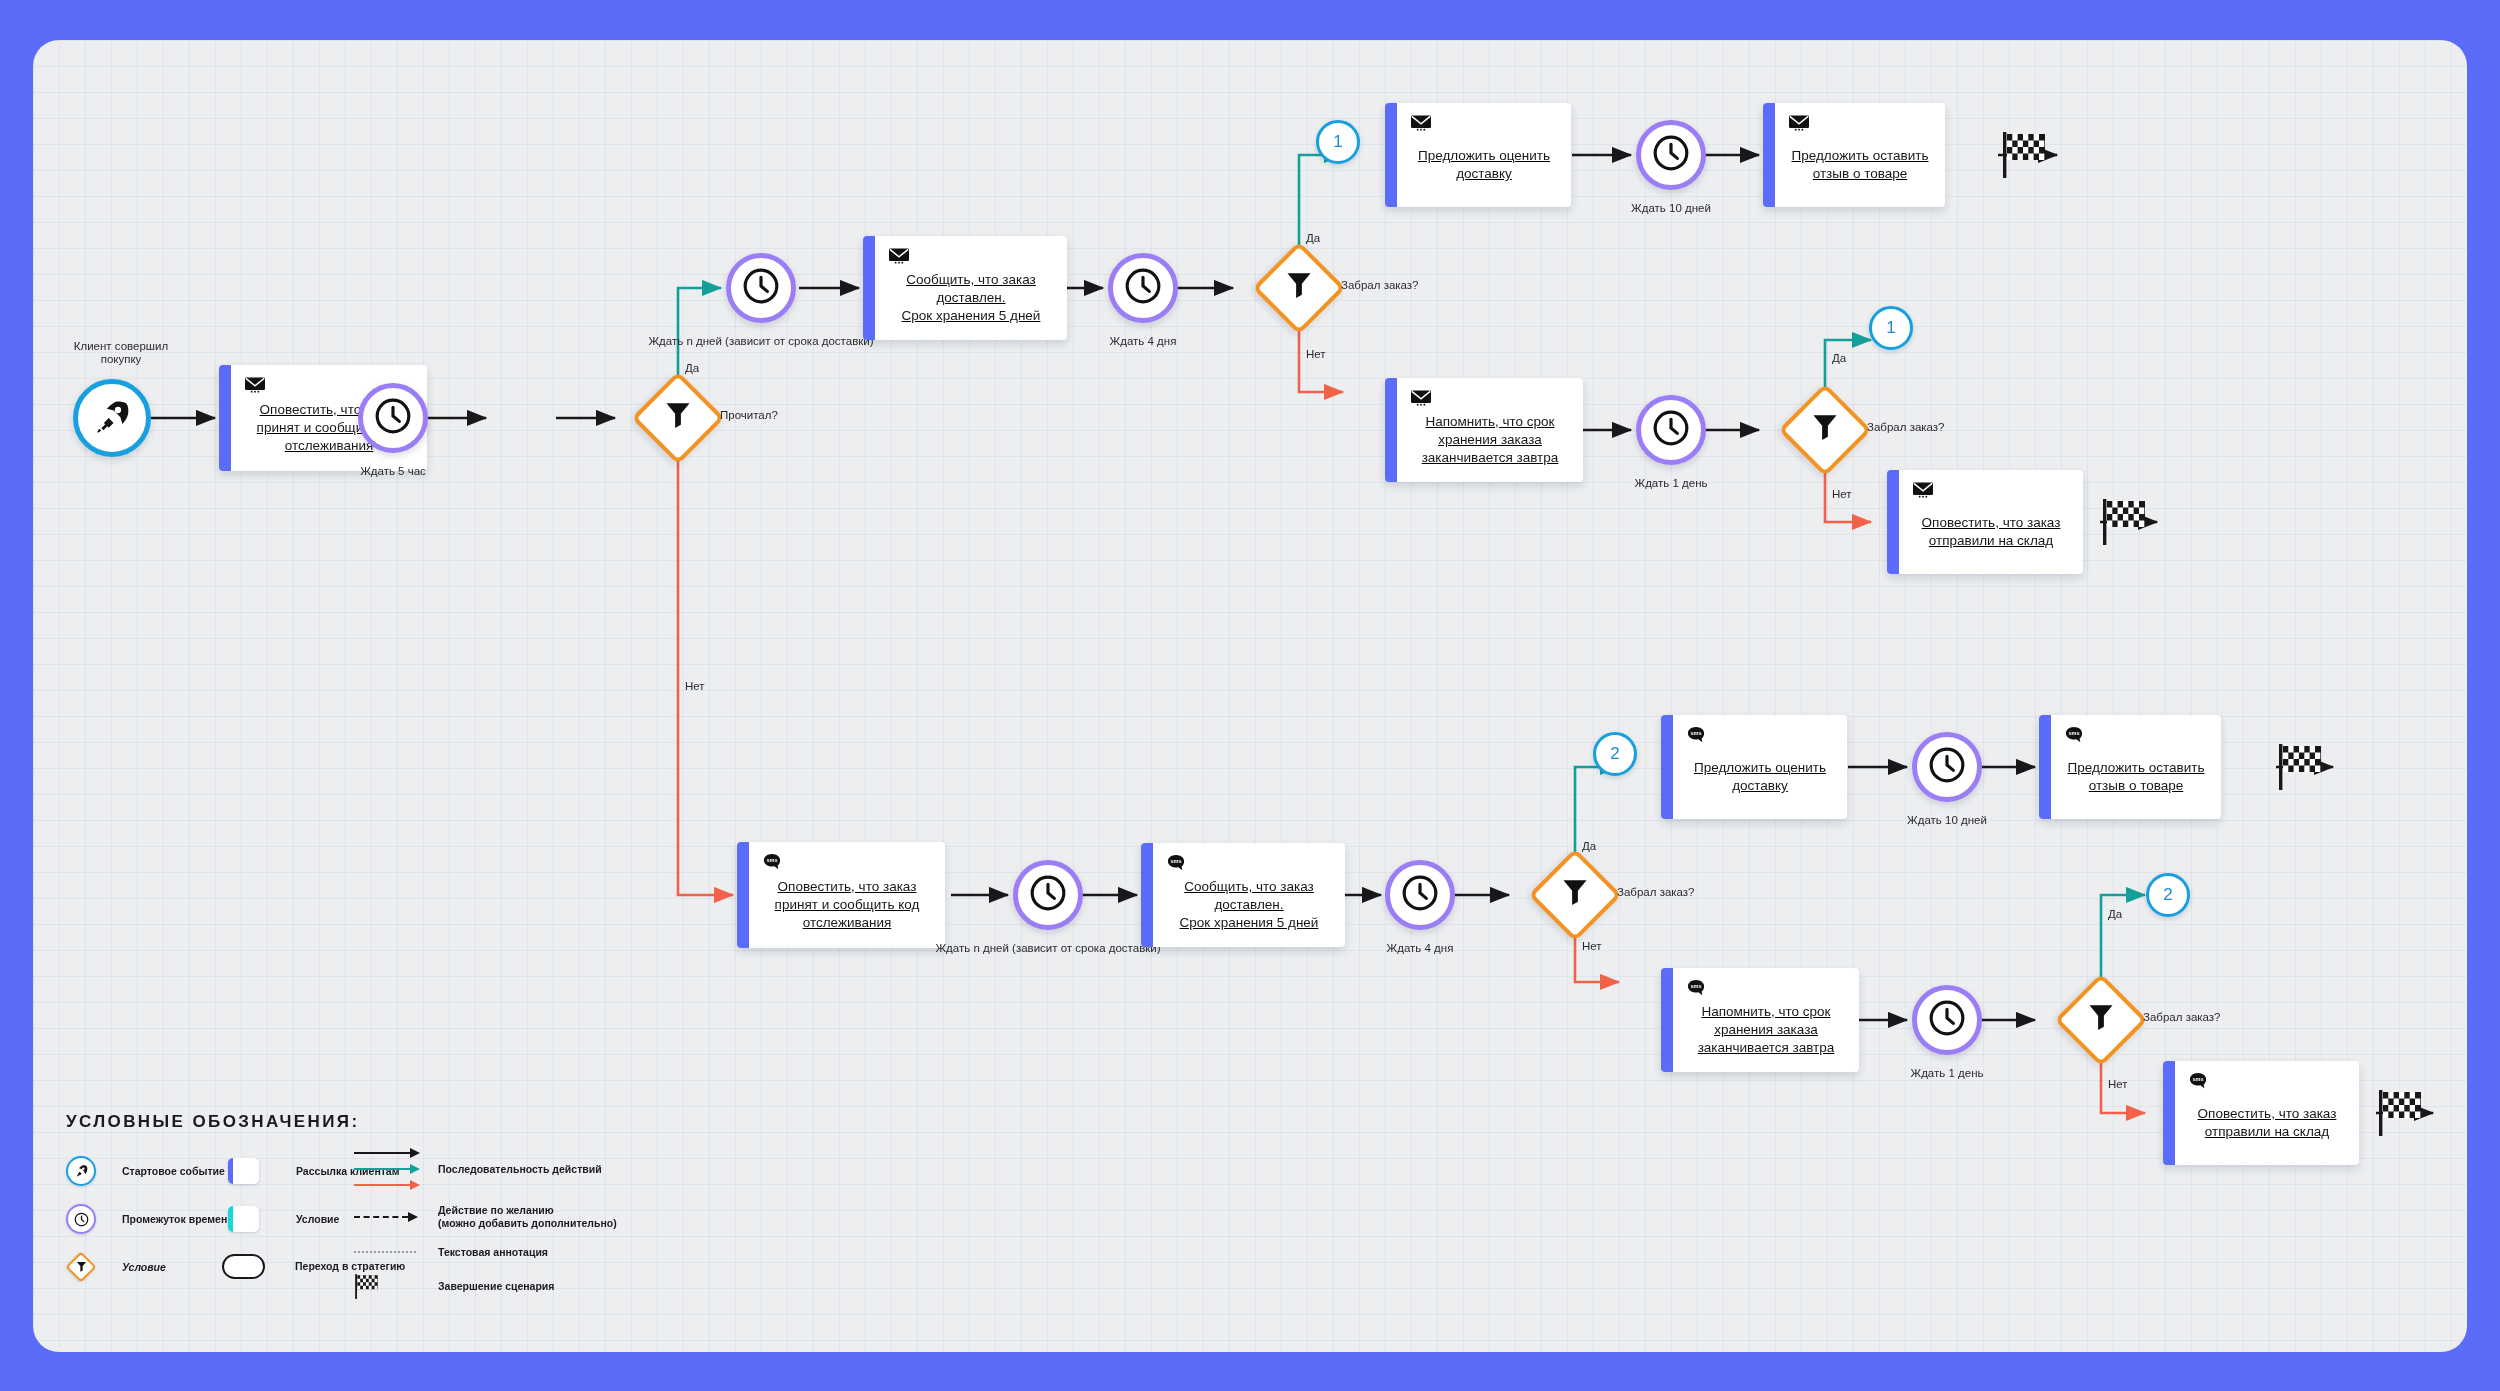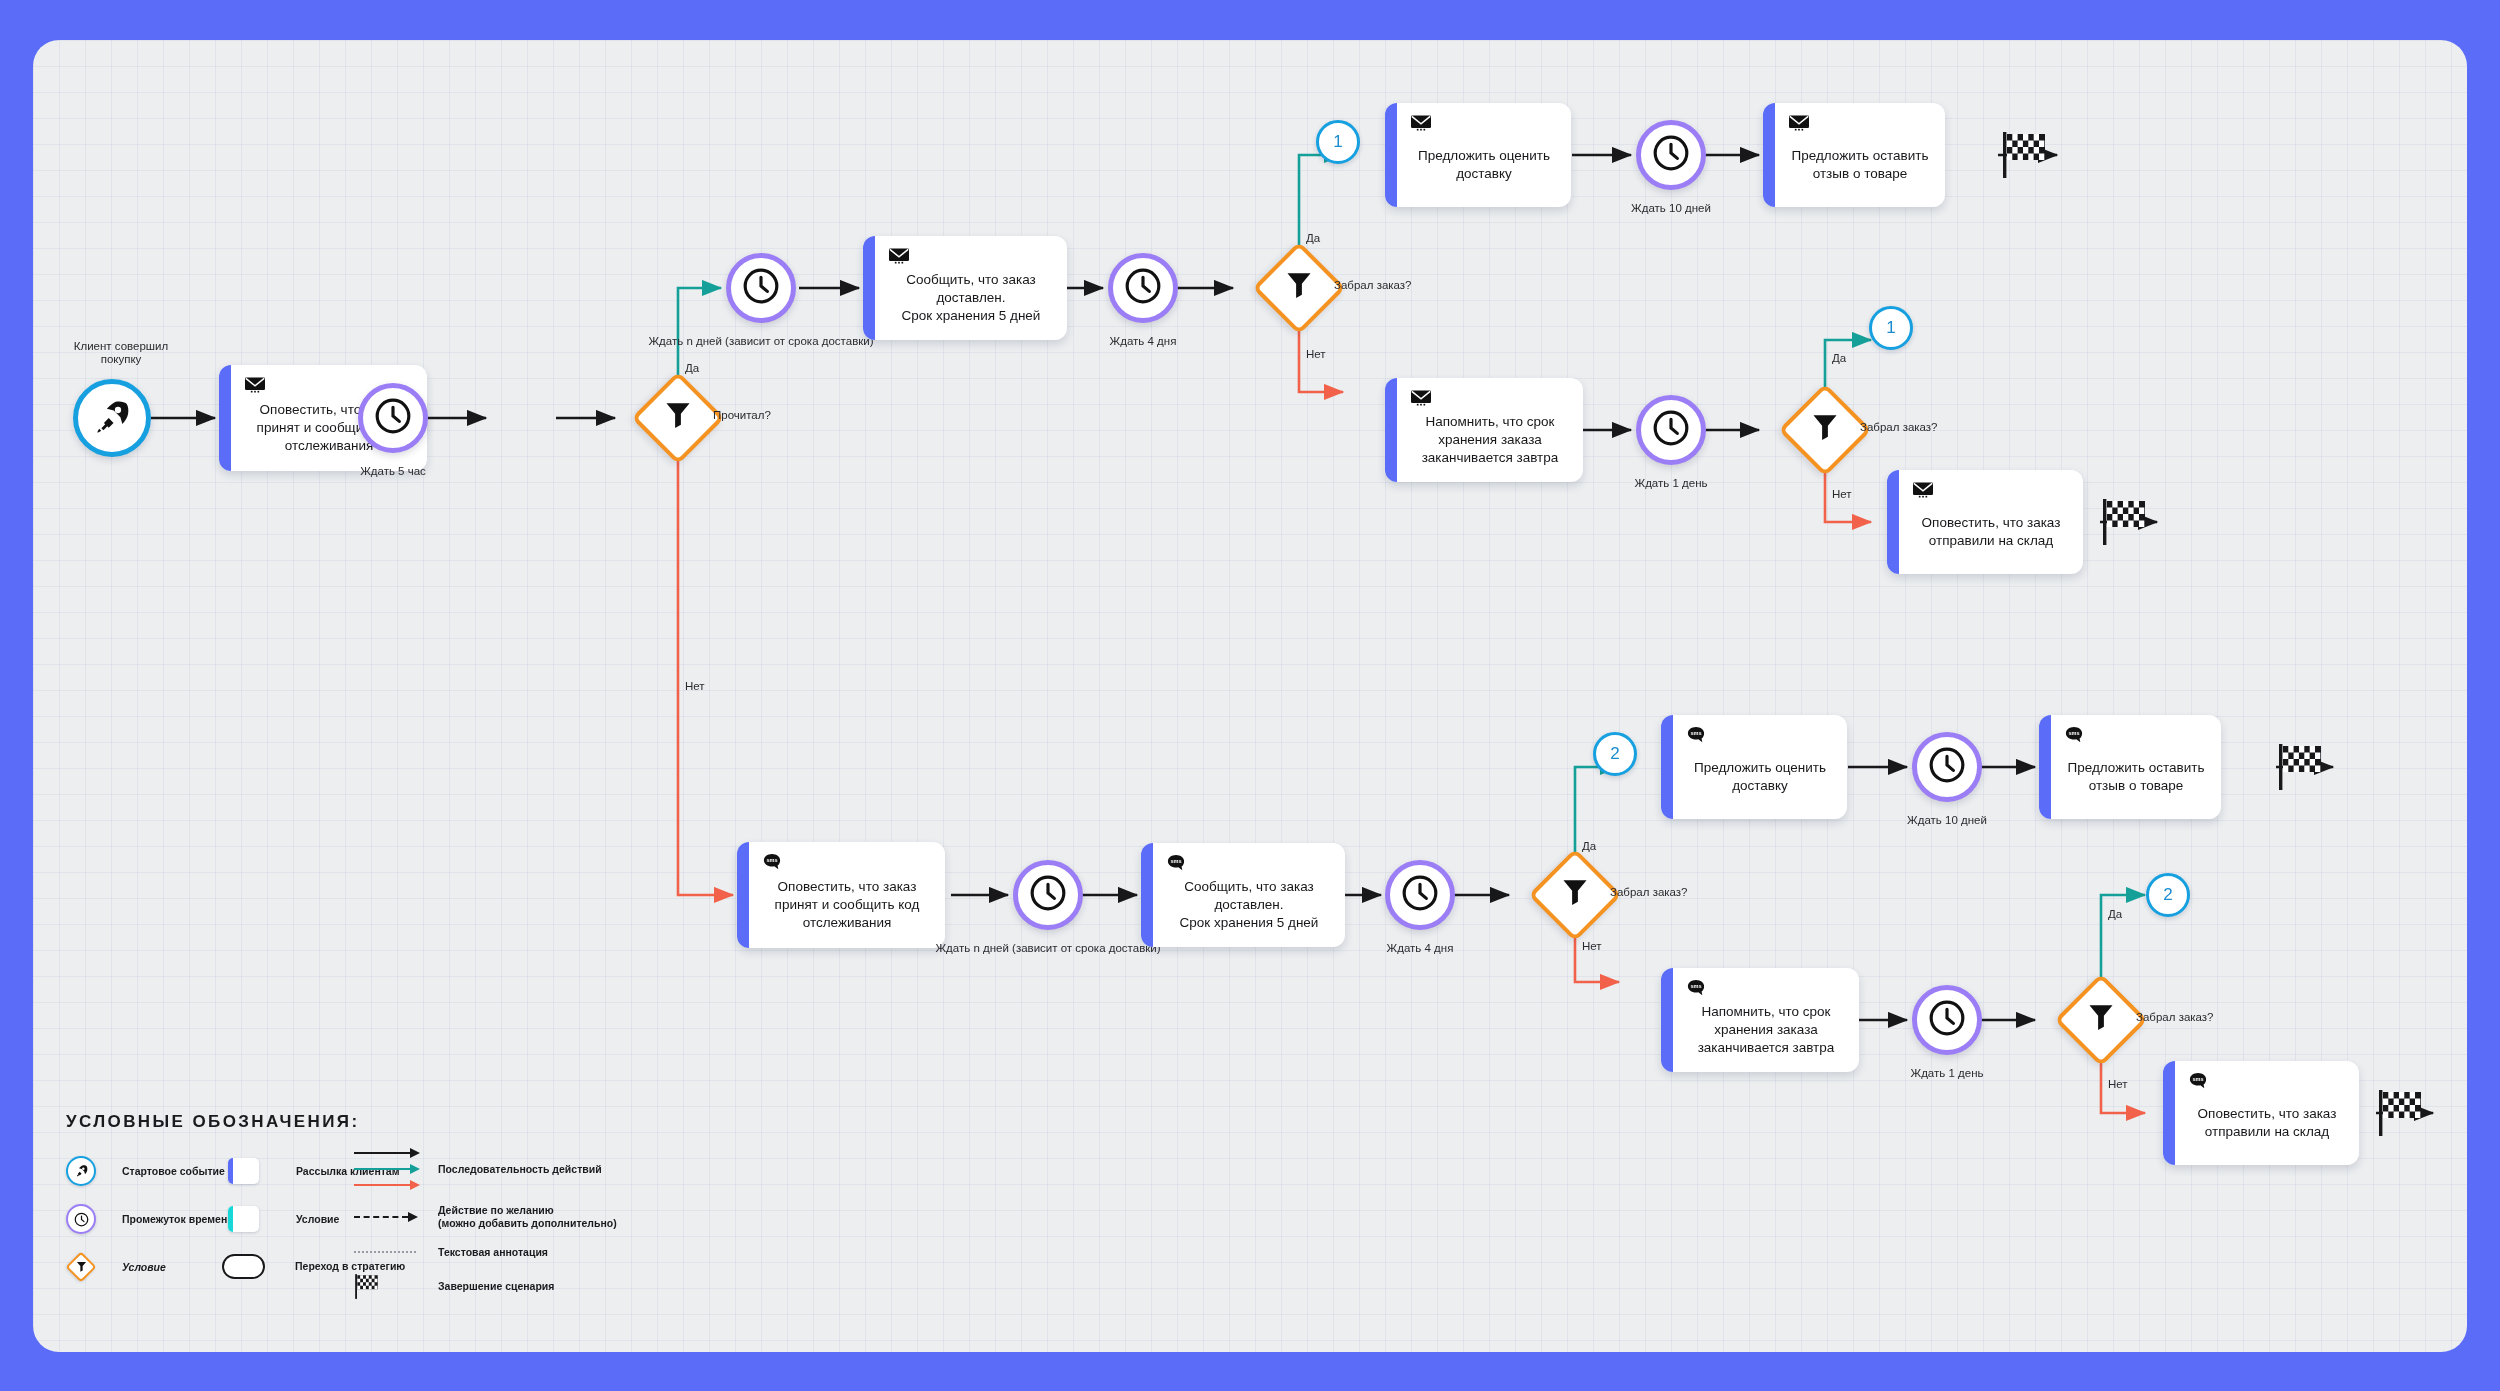--- a/index.html
+++ b/index.html
@@ -57,30 +57,31 @@
     box-shadow:0 3px 7px rgba(40,50,80,.15);
   }
   .cond-ico {
     position:absolute; width:66px; height:66px;
     display:flex; align-items:center; justify-content:center;
     left:0; top:0;
   }
   .cond-ico svg { width:28px; height:30px; }
   .cond-wrap { position:absolute; width:66px; height:66px; }
   .cond-label {
-    position:absolute; left:68px; top:24px;
+    position:absolute; left:75px; top:24px;
     font-size:11.5px; color:#2b2b2f; white-space:nowrap;text-align:center;
   }
 
   
   .card {
-    background:#fff; border-radius:12px;
+    background:#fff; border-radius:4px;
     box-shadow:0 4px 9px rgba(40,50,80,.16);
     overflow:hidden;
     display:flex;
+    text-decoration:underline;
   }
   .card .bar { width:12px; flex:0 0 12px; background:#5b6cf8; }
   .card .body {
     flex:1; position:relative;
     padding:13px 14px 13px 14px;
     display:flex; align-items:center; justify-content:center;
   }
   .card .ico { position:absolute; left:14px; top:11px; }
   .card .ico svg { width:20px; height:18px; display:block; }
   .card .ico.sms svg { width:18px; height:18px; }

